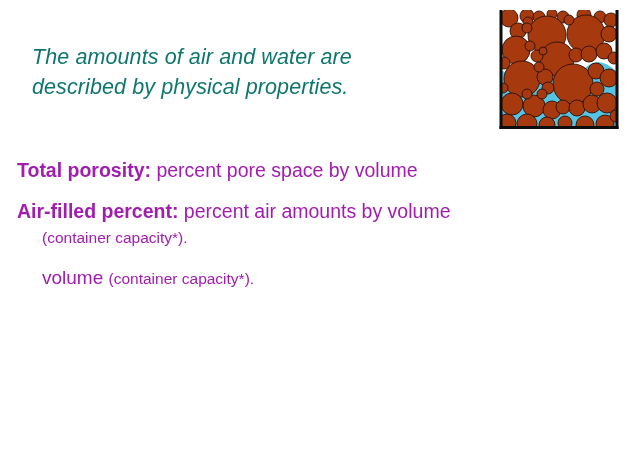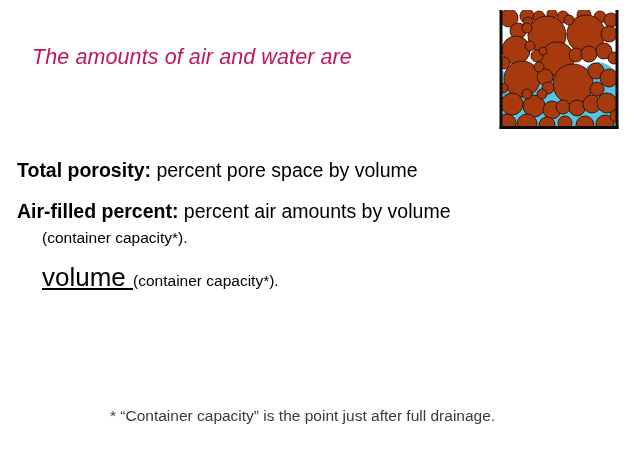--- a/index.html
+++ b/index.html
@@ -29,59 +29,58 @@
     left: 32px;
     top: 42px;
     width: 430px;
   }
   .title-line {
     font-style: italic;
     font-weight: 400;
     font-size: 21.5px;
     line-height: 30px;
     letter-spacing: 0.1px;
-    color: #be185d;
+    color: #0f766e;
     white-space: nowrap;
   }
 
   
   .body-block {
     position: absolute;
     left: 17px;
     top: 157px;
     width: 600px;
   }
   .bullet {
     margin-bottom: 15px;
   }
   .bullet:last-child { margin-bottom: 0; }
 
   .bullet-main {
     font-size: 19.5px;
     line-height: 26px;
-    color: #000000;
+    color: #a21caf;
   }
   .term {
     font-weight: bold;
   }
   .desc {
     font-weight: 400;
   }
   .cont-line {
     padding-left: 25px;
     line-height: 25px;
   }
   .small-note {
     font-size: 15.5px;
     font-weight: 400;
   }
   .vol-word {
-    font-size: 26px;
-    font-weight: 400;
-    text-decoration: underline;
+    font-size: 19px;
+    font-weight: 400;
   }
 
   
   .footnote {
     position: absolute;
     left: 110px;
     top: 406px;
     font-size: 15.5px;
     line-height: 20px;
     color: #3a3a3a;
@@ -102,40 +101,40 @@
     height: 124px;
   }
 </style>
 </head>
 <body>
 
 <div id="slide">
 
   <div class="title-block">
     <div class="title-line">The amounts of air and water are</div>
+    <div class="title-line">described by physical properties.</div>
   </div>
 
   <div class="body-block">
 
     <div class="bullet">
       <div class="bullet-main"><span class="term">Total porosity:</span><span class="desc"> percent pore space by volume</span></div>
     </div>
 
     <div class="bullet">
       <div class="bullet-main"><span class="term">Air-filled percent:</span><span class="desc"> percent air amounts by volume</span></div>
       <div class="bullet-main cont-line"><span class="small-note">(container capacity*).</span></div>
     </div>
 
     <div class="bullet">
       <div class="bullet-main cont-line"><span class="vol-word">volume </span><span class="small-note">(container capacity*).</span></div>
     </div>
 
   </div>
 
-  <div class="footnote">* “Container capacity” is the point just after full drainage.</div>
 
   <div class="figure">
     <svg viewBox="0 0 124 124" xmlns="http://www.w3.org/2000/svg">
       <defs>
         <clipPath id="boxclip">
           <rect x="4" y="2" width="116" height="118"></rect>
         </clipPath>
       </defs>
 
       <rect x="4" y="2" width="116" height="118" fill="#ffffff"></rect>

